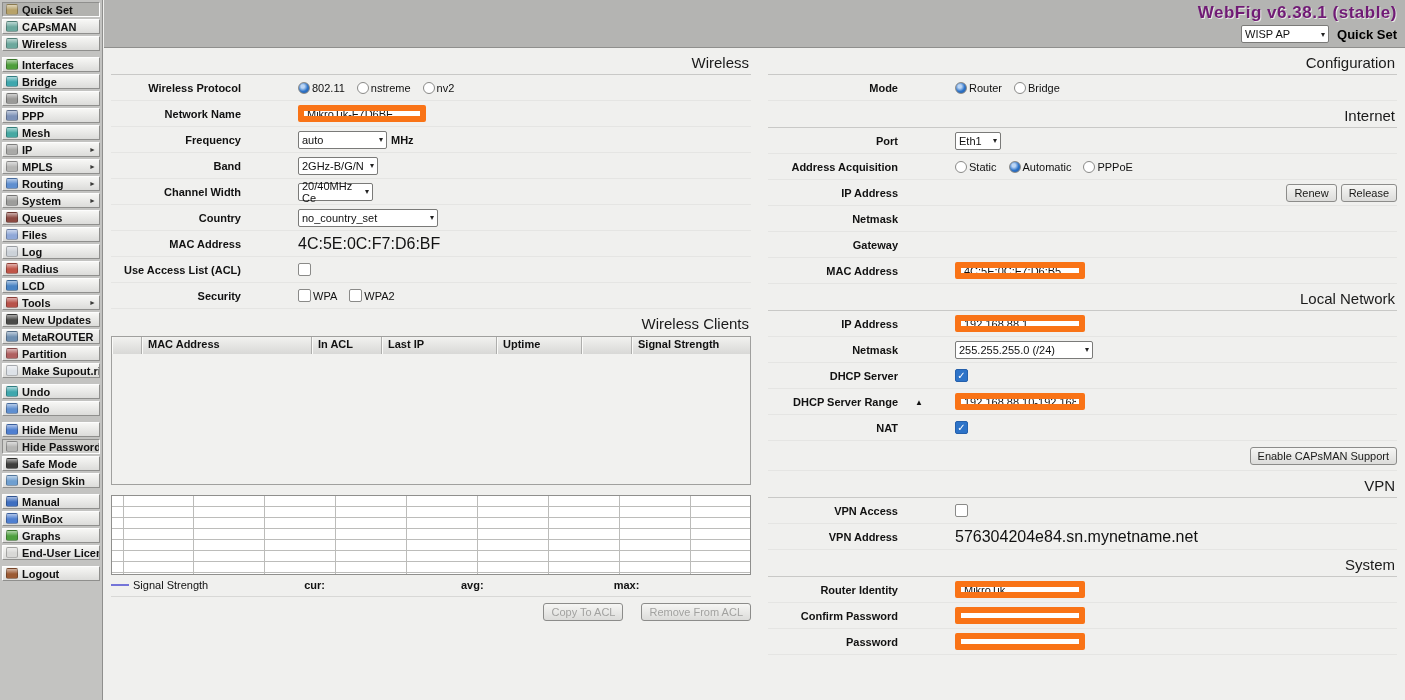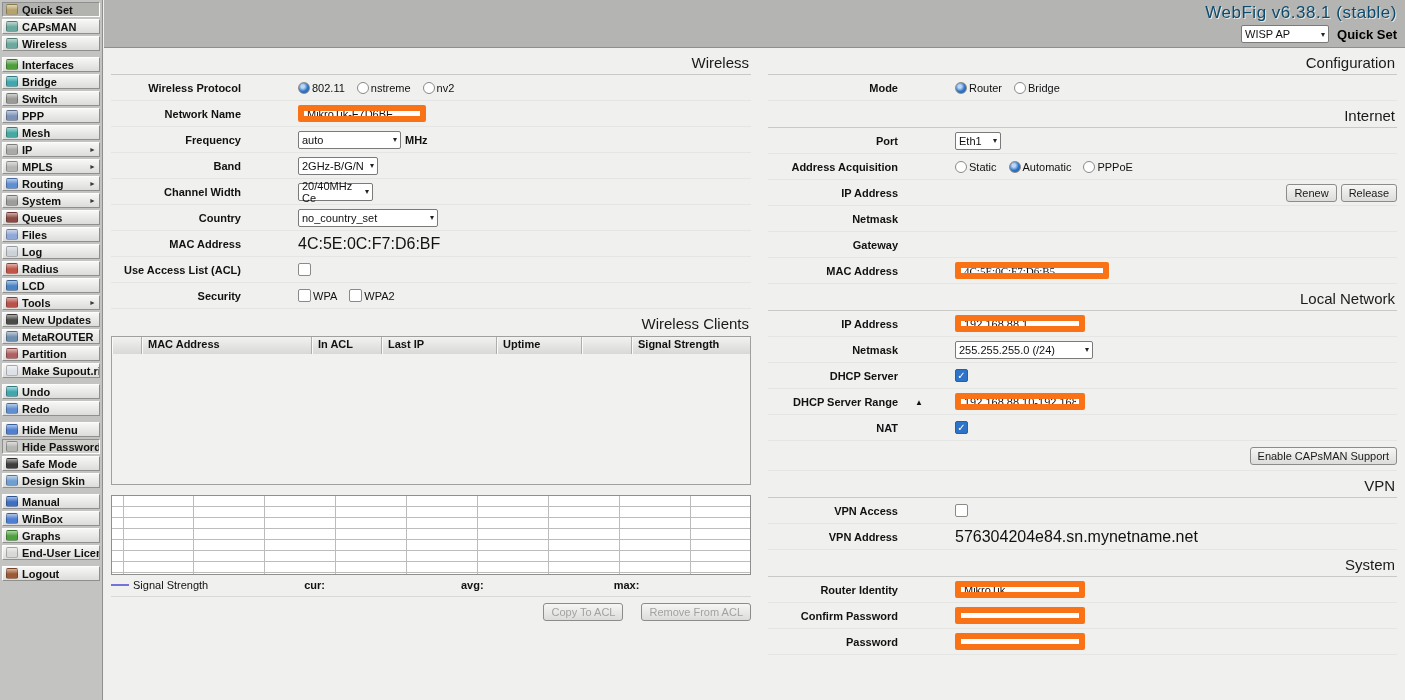--- a/index.html
+++ b/index.html
@@ -33,21 +33,21 @@
   }
   .sb-arrow { margin-left:auto; font-size:7px; color:#3a3a38; }
 
   
   .main { position:absolute; left:104px; top:0; width:1301px; height:700px; background:#f0f0ee; }
   .topband {
     height:48px; background:#b4b4b2; border-bottom:1px solid #8f8f8d;
     padding:3px 8px 0 0; text-align:right;
   }
   .brand {
-    font-size:17px; font-weight:normal; color:#0c4a6e;
+    font-size:17px; font-weight:bold; color:#701a75;
     text-shadow:1px 1px 0 #e6e6e4; letter-spacing:.5px;
   }
   .band-row { margin-top:2px; display:flex; justify-content:flex-end; align-items:center; gap:8px; }
   .page-title { font-size:13px; font-weight:bold; color:#000; }
 
   
   .selectbox {
     display:inline-flex; justify-content:space-between; align-items:center;
     background:#fff; border:1px solid #7a7a78; border-radius:2px;
     height:18px; padding:0 3px; font-size:11px; cursor:pointer; gap:4px;
@@ -324,21 +324,21 @@
         <div class="row">
           <div class="row-label">Network Name</div>
           <div class="row-ctl">
               <input class="txt" style="width: 128px;" value="MikroTik-F7D6BF">
             </div>
         </div>
 
         <div class="row">
           <div class="row-label">Frequency</div>
           <div class="row-ctl">
-            <span class="selectbox" style="width:103px">
+            <span class="selectbox" style="width:89px">
               <span>auto</span>
                 <span class="arr">▾</span>
             </span>
             <span class="unit">MHz</span>
           </div>
         </div>
 
         <div class="row">
           <div class="row-label">Band</div>
           <div class="row-ctl">
@@ -487,21 +487,21 @@
           <div class="row-label">Netmask</div>
         </div>
 
         <div class="row">
           <div class="row-label">Gateway</div>
         </div>
 
         <div class="row">
           <div class="row-label">MAC Address</div>
           <div class="row-ctl">
-              <input class="txt" style="width: 154px; font-family: Liberation Serif, serif;" value="4C:5E:0C:F7:D6:B5">
+              <input class="txt" style="width: 130px;" value="4C:5E:0C:F7:D6:B5">
             </div>
         </div>
 
         <div class="sec-title">Local Network</div>
 
         <div class="row">
           <div class="row-label">IP Address</div>
           <div class="row-ctl">
               <input class="txt" style="width: 130px;" value="192.168.88.1">
             </div>

